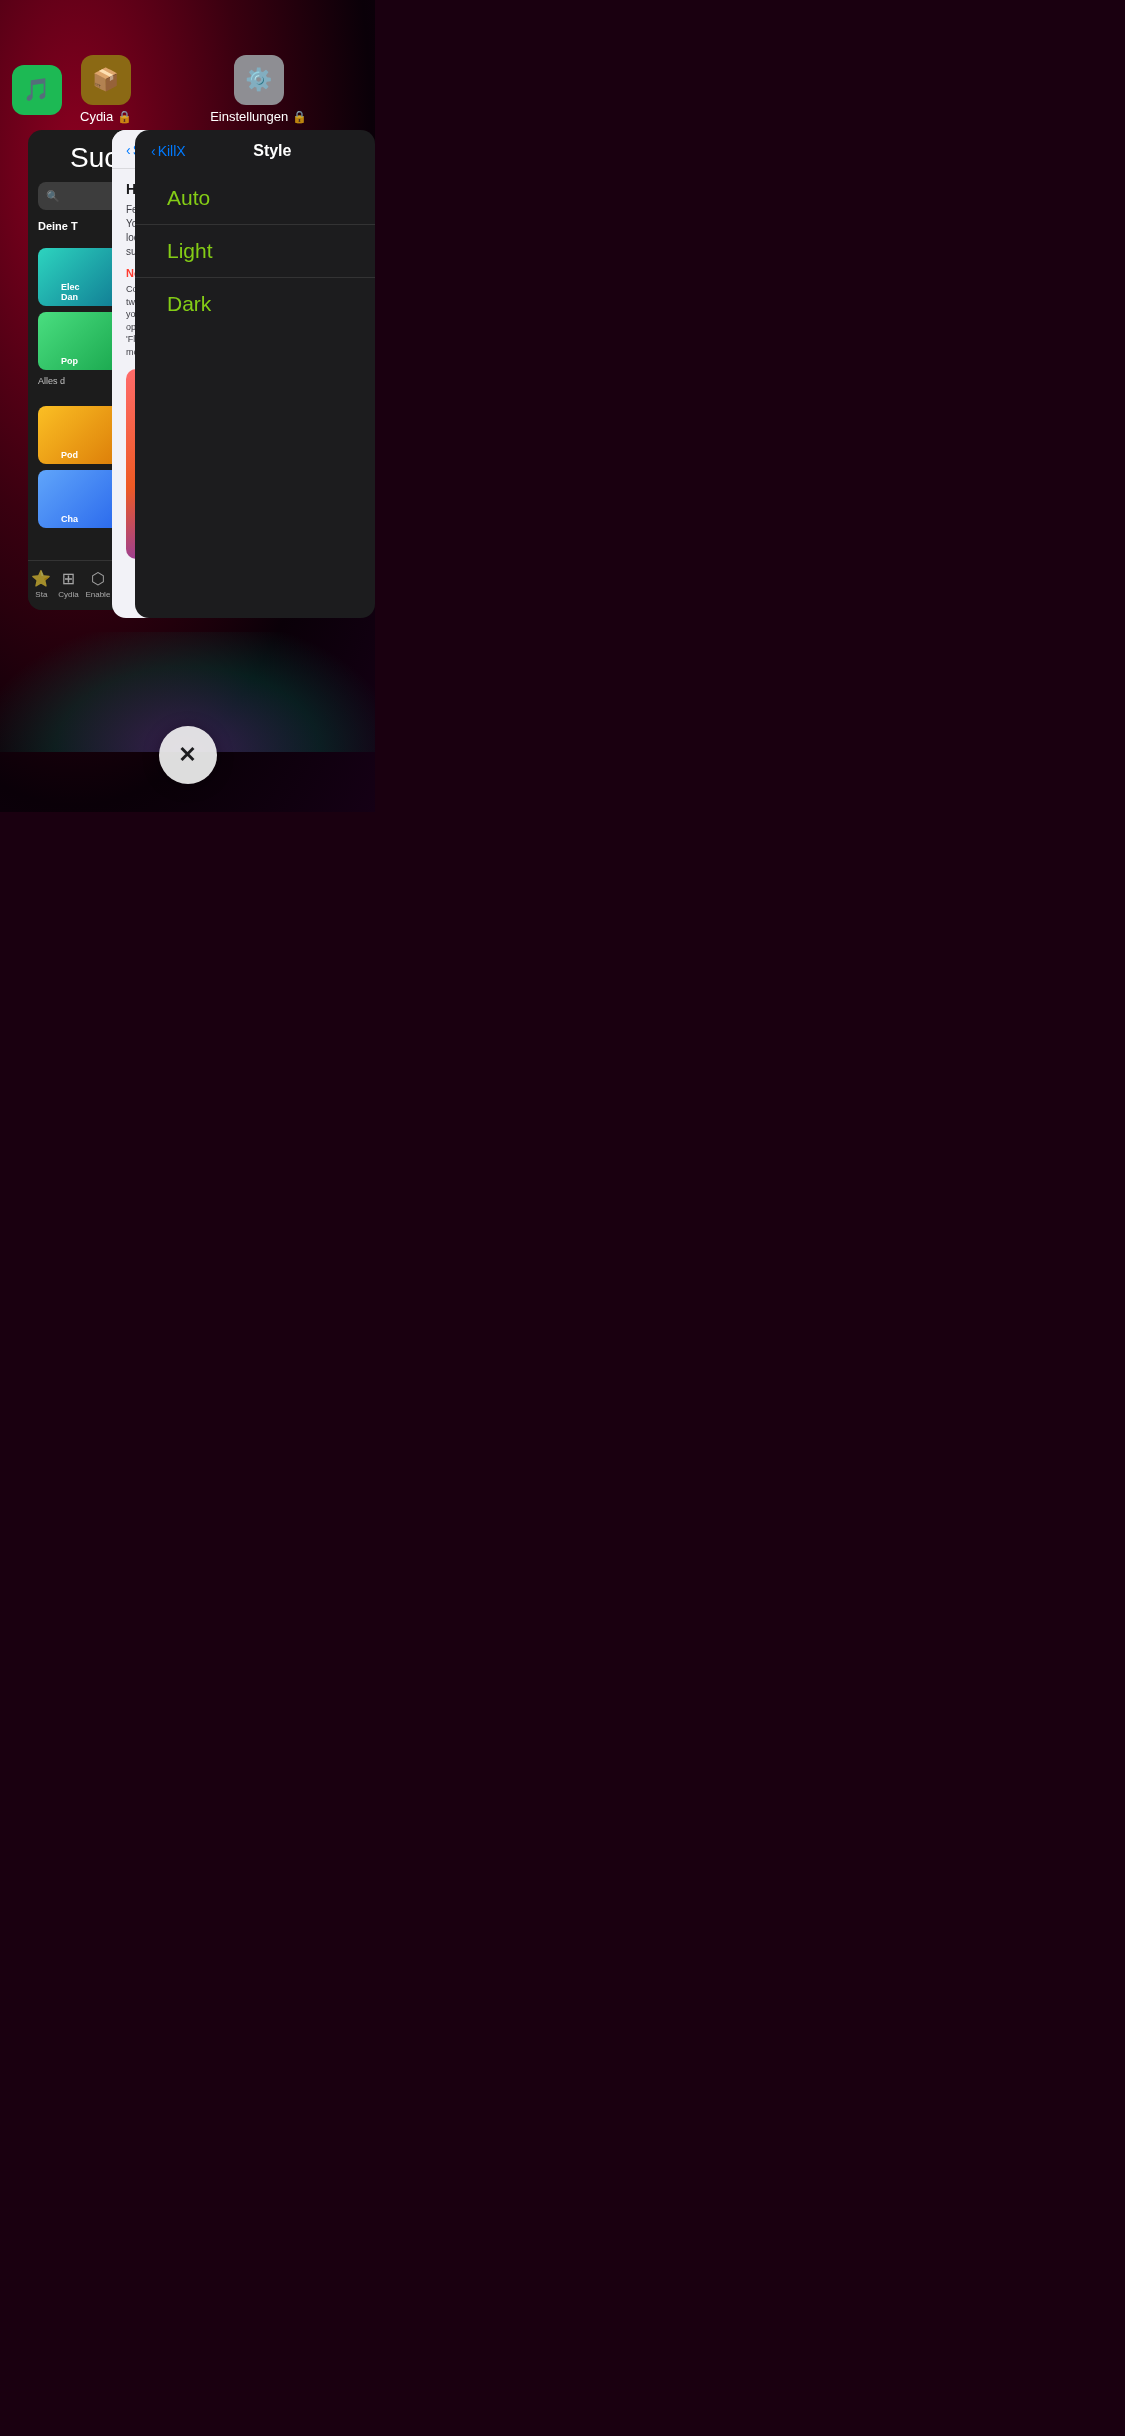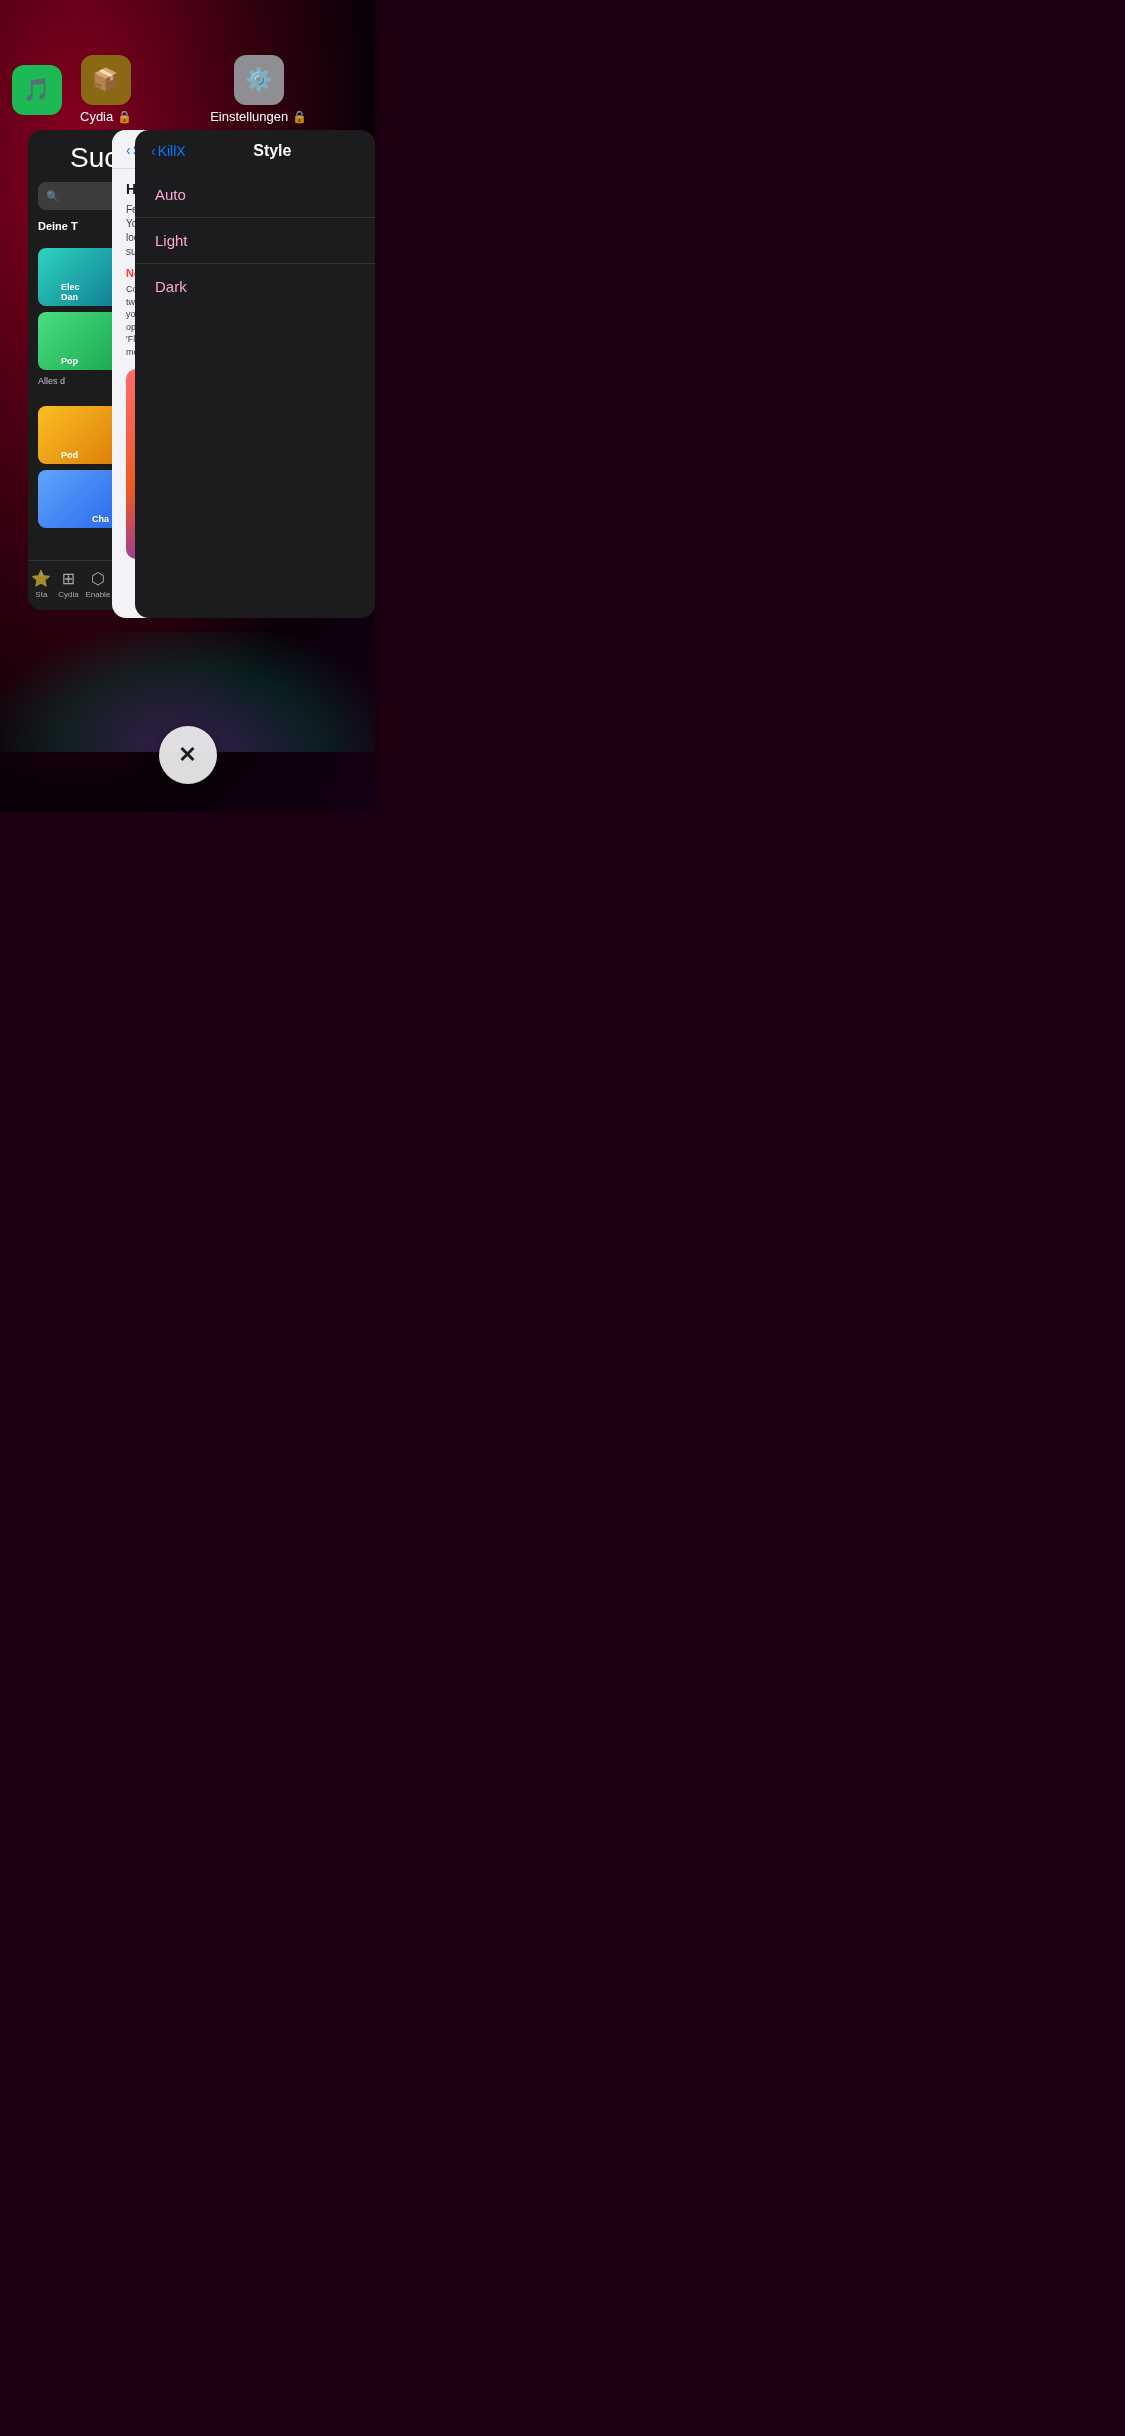--- a/index.html
+++ b/index.html
@@ -139,21 +139,21 @@
       height: 58px;
       margin-bottom: 6px;
       display: flex;
       align-items: flex-end;
       padding: 4px 23px;
     }
 
     .mini-tile.teal { background: linear-gradient(135deg, #2dd4bf, #0e7490); }
     .mini-tile.green { background: linear-gradient(135deg, #4ade80, #16a34a); }
     .mini-tile.yellow { background: linear-gradient(135deg, #fbbf24, #d97706); }
-    .mini-tile.blue { background: linear-gradient(135deg, #60a5fa, #2563eb); justify-content: flex-end; }
+    .mini-tile.blue { background: linear-gradient(135deg, #60a5fa, #2563eb); }
 
     .mini-tile-text {
       color: white;
       font-size: 9px;
       font-weight: 600;
     }
 
     .card-bottom-nav {
       position: absolute;
       bottom: 0; left: 0; right: 0;
@@ -356,24 +356,24 @@
 
     .card-right-title {
       font-size: 16px;
       font-weight: 600;
       color: white;
       flex: 1;
       text-align: center;
     }
 
     .style-option {
-      padding: 14px 20px;
+      padding: 14px 32px;
       border-bottom: 1px solid rgba(255,255,255,0.1);
-      color: #f9a8d4;
-      font-size: 15px;
+      color: #84cc16;
+      font-size: 21px;
       font-weight: 400;
     }
 
     .style-option:last-child {
       border-bottom: none;
     }
 
     
     .close-btn {
       position: absolute;

